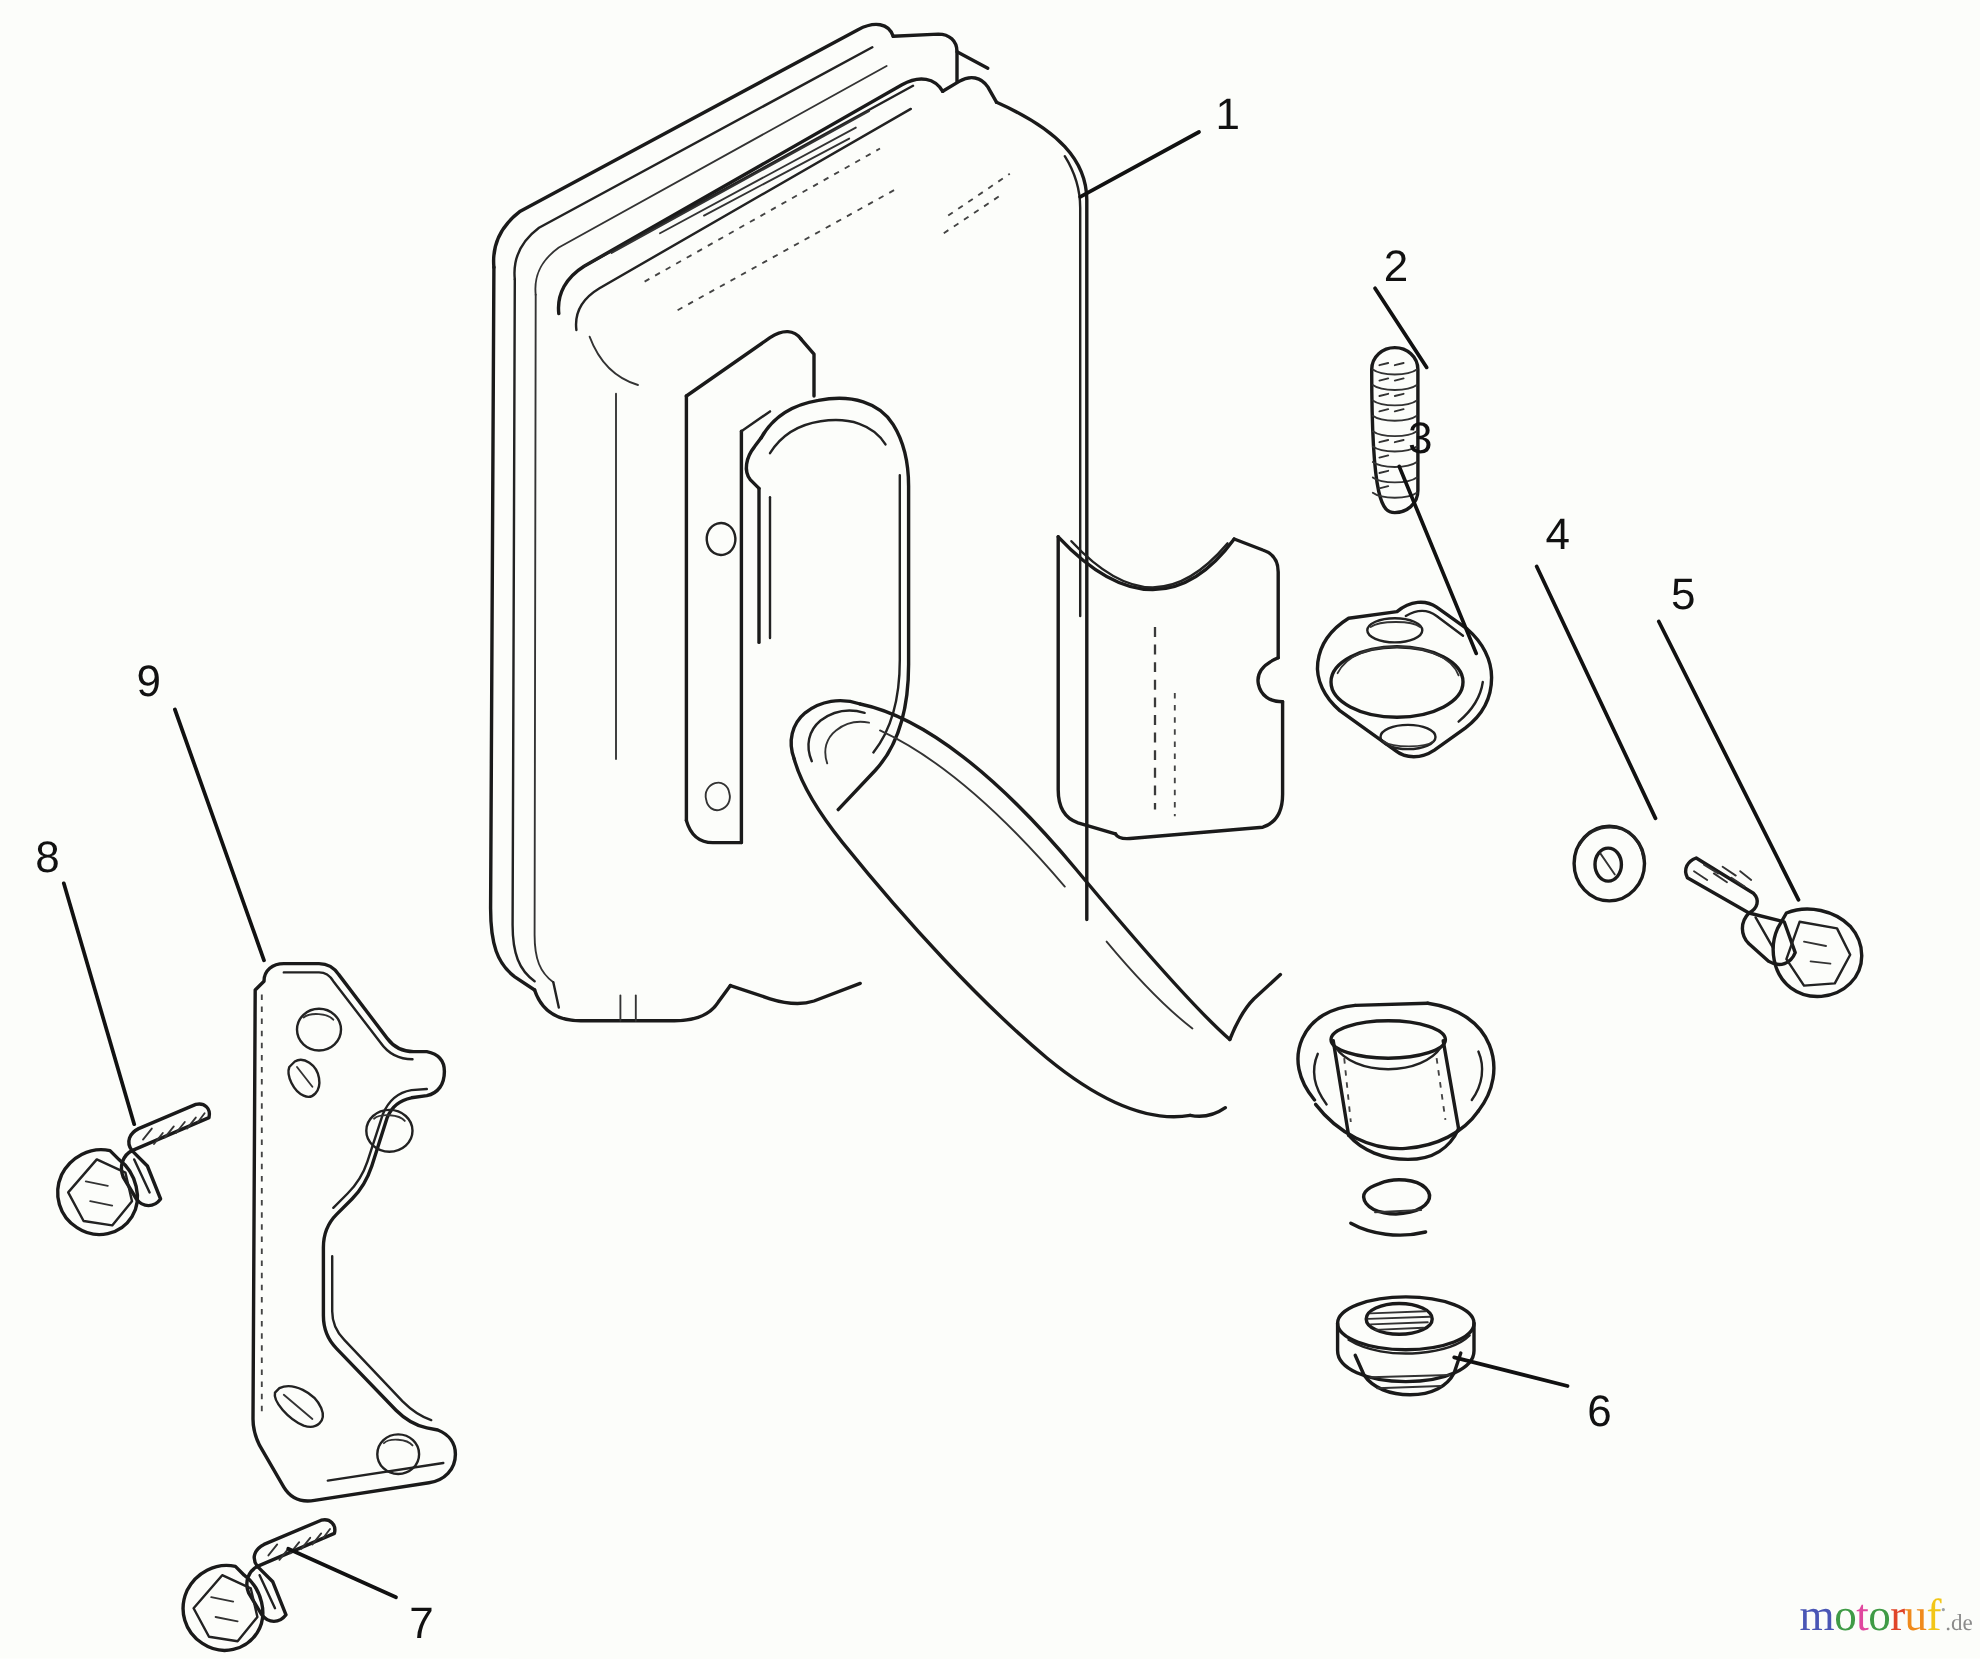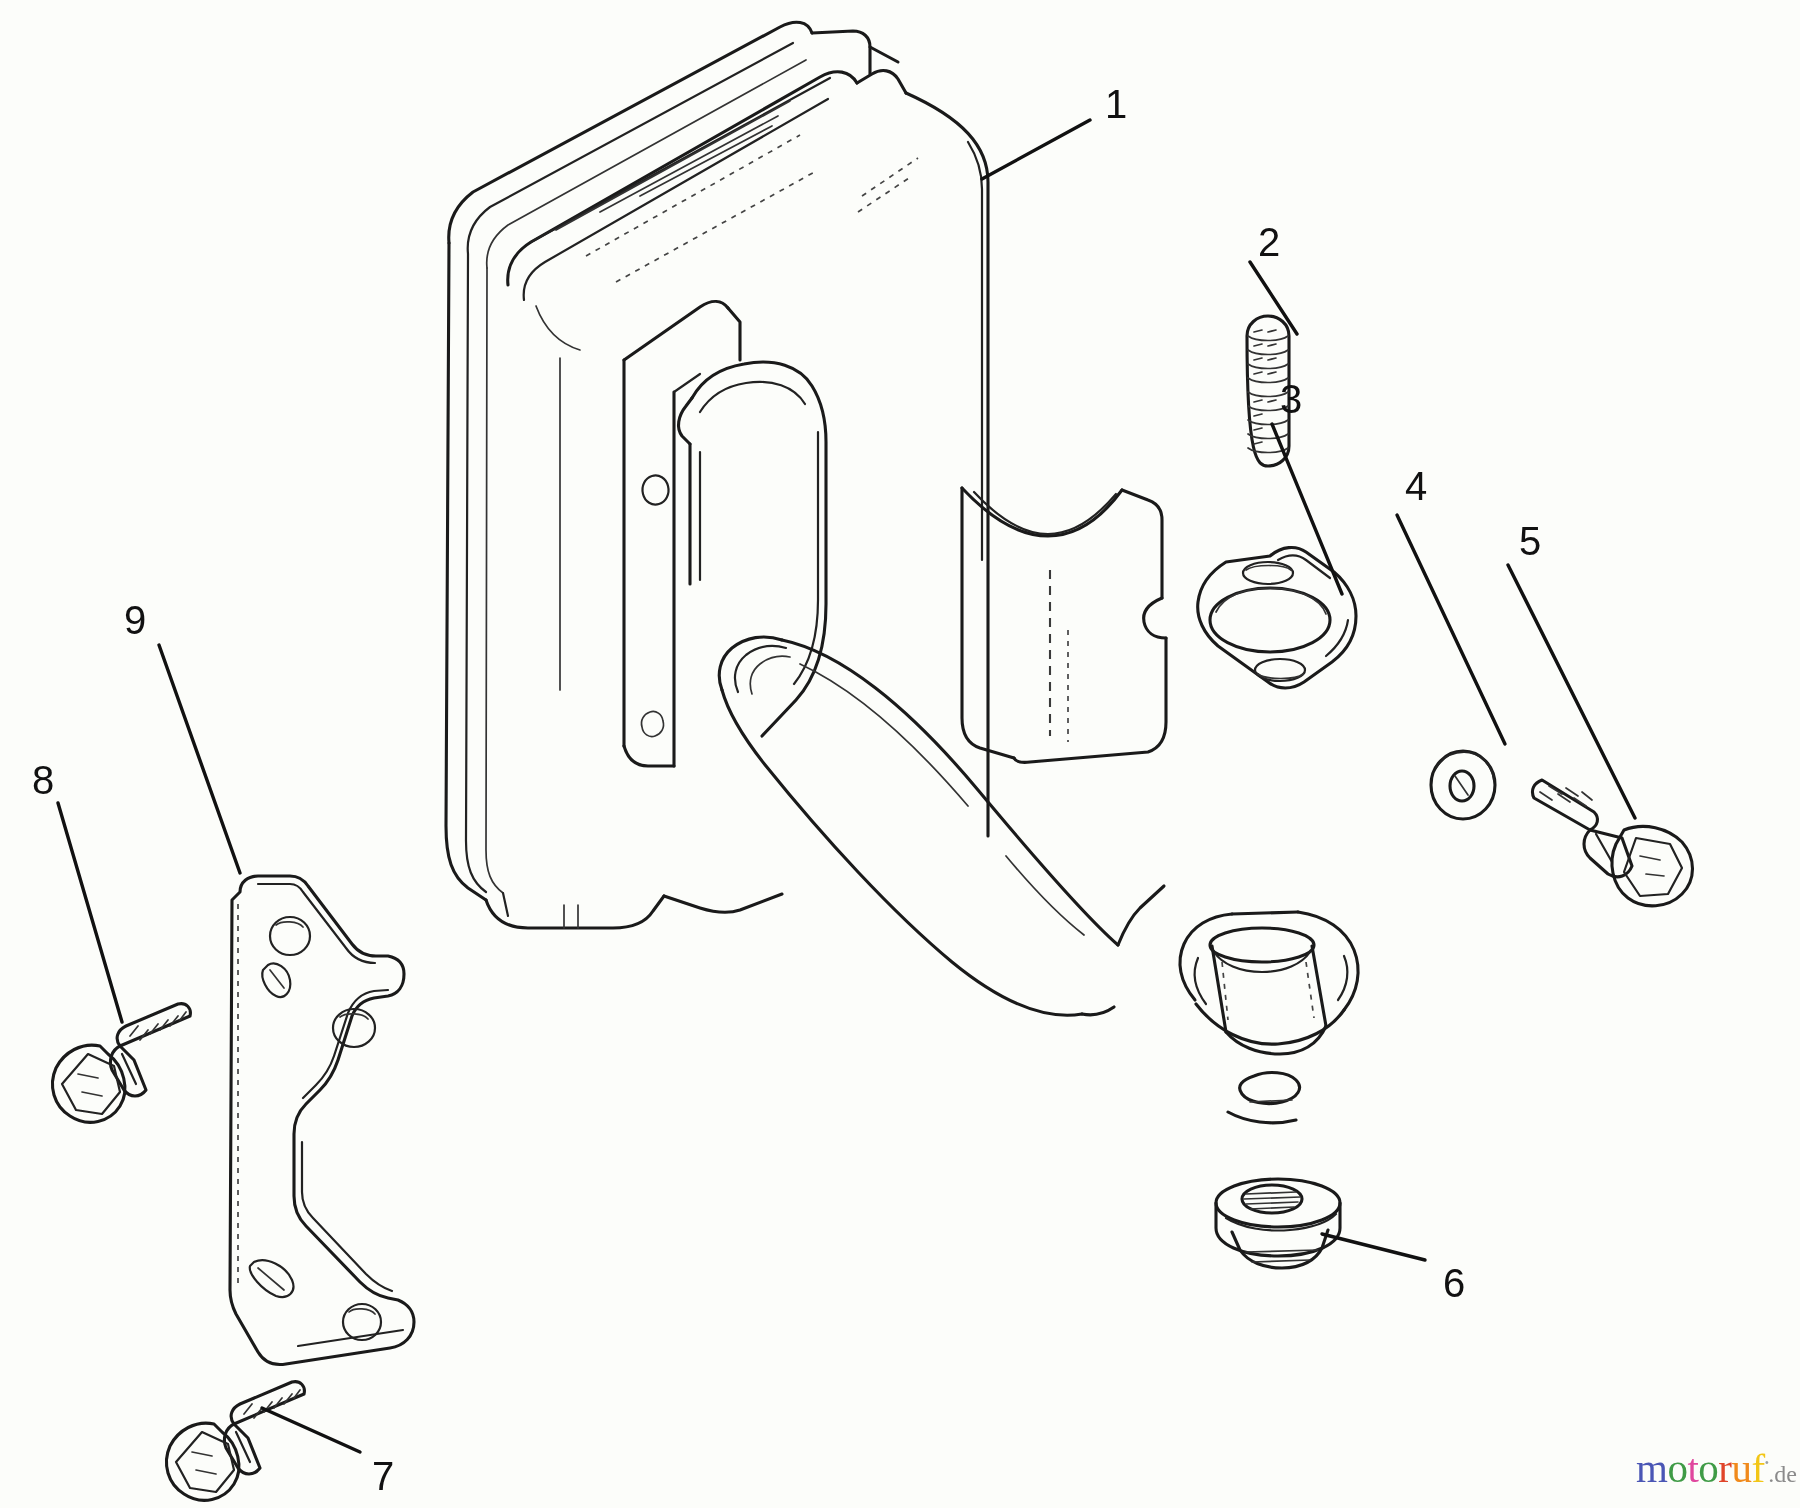--- a/index.html
+++ b/index.html
@@ -82,21 +82,21 @@
     position: absolute;
     left: 1636px;
     top: 1448px;
     font-family: "Liberation Serif", serif;
     font-size: 41px;
     line-height: 1;
     white-space: nowrap;
     letter-spacing: -0.5px;
   }
   #watermark .suffix {
-    font-size: 24px;
+    font-size: 21px;
     letter-spacing: 0;
   }
   #watermark sup {
     font-size: 12px;
     vertical-align: super;
   }
 </style>
 </head>
 <body>
 

